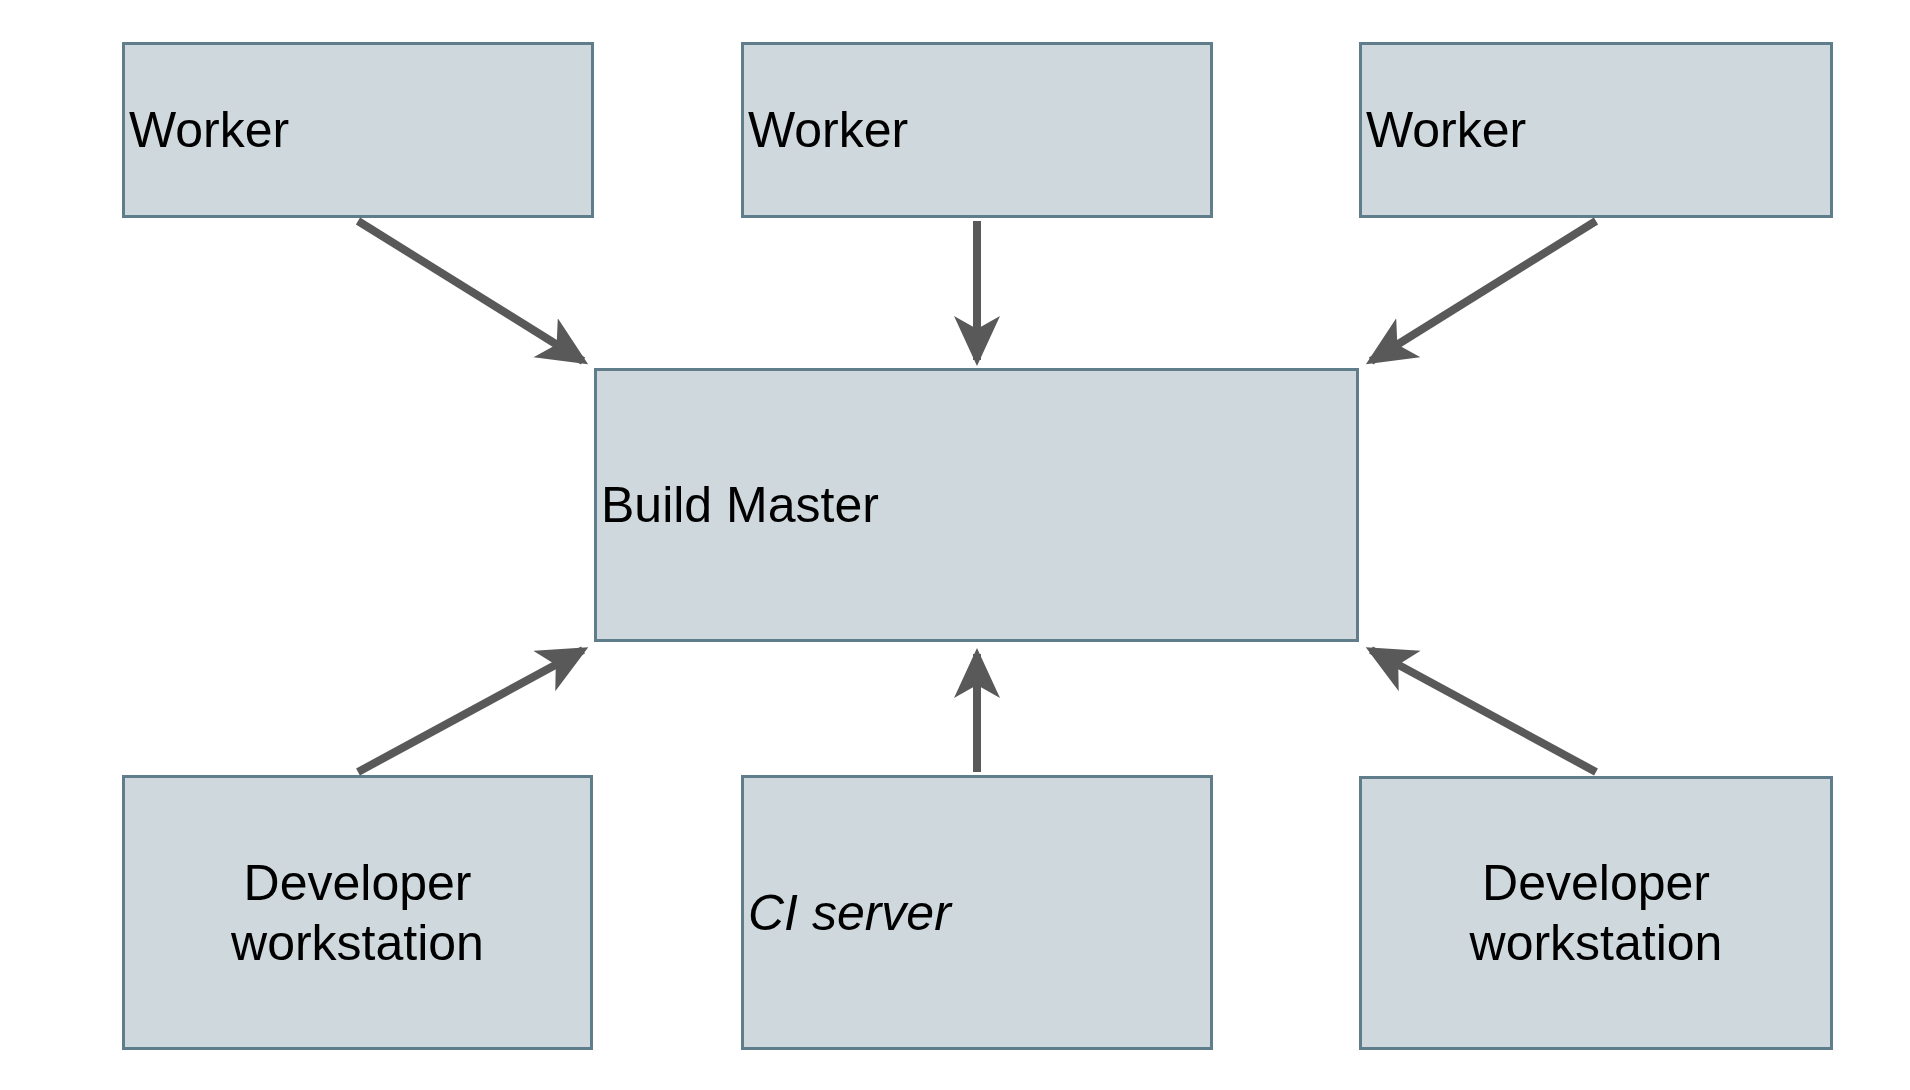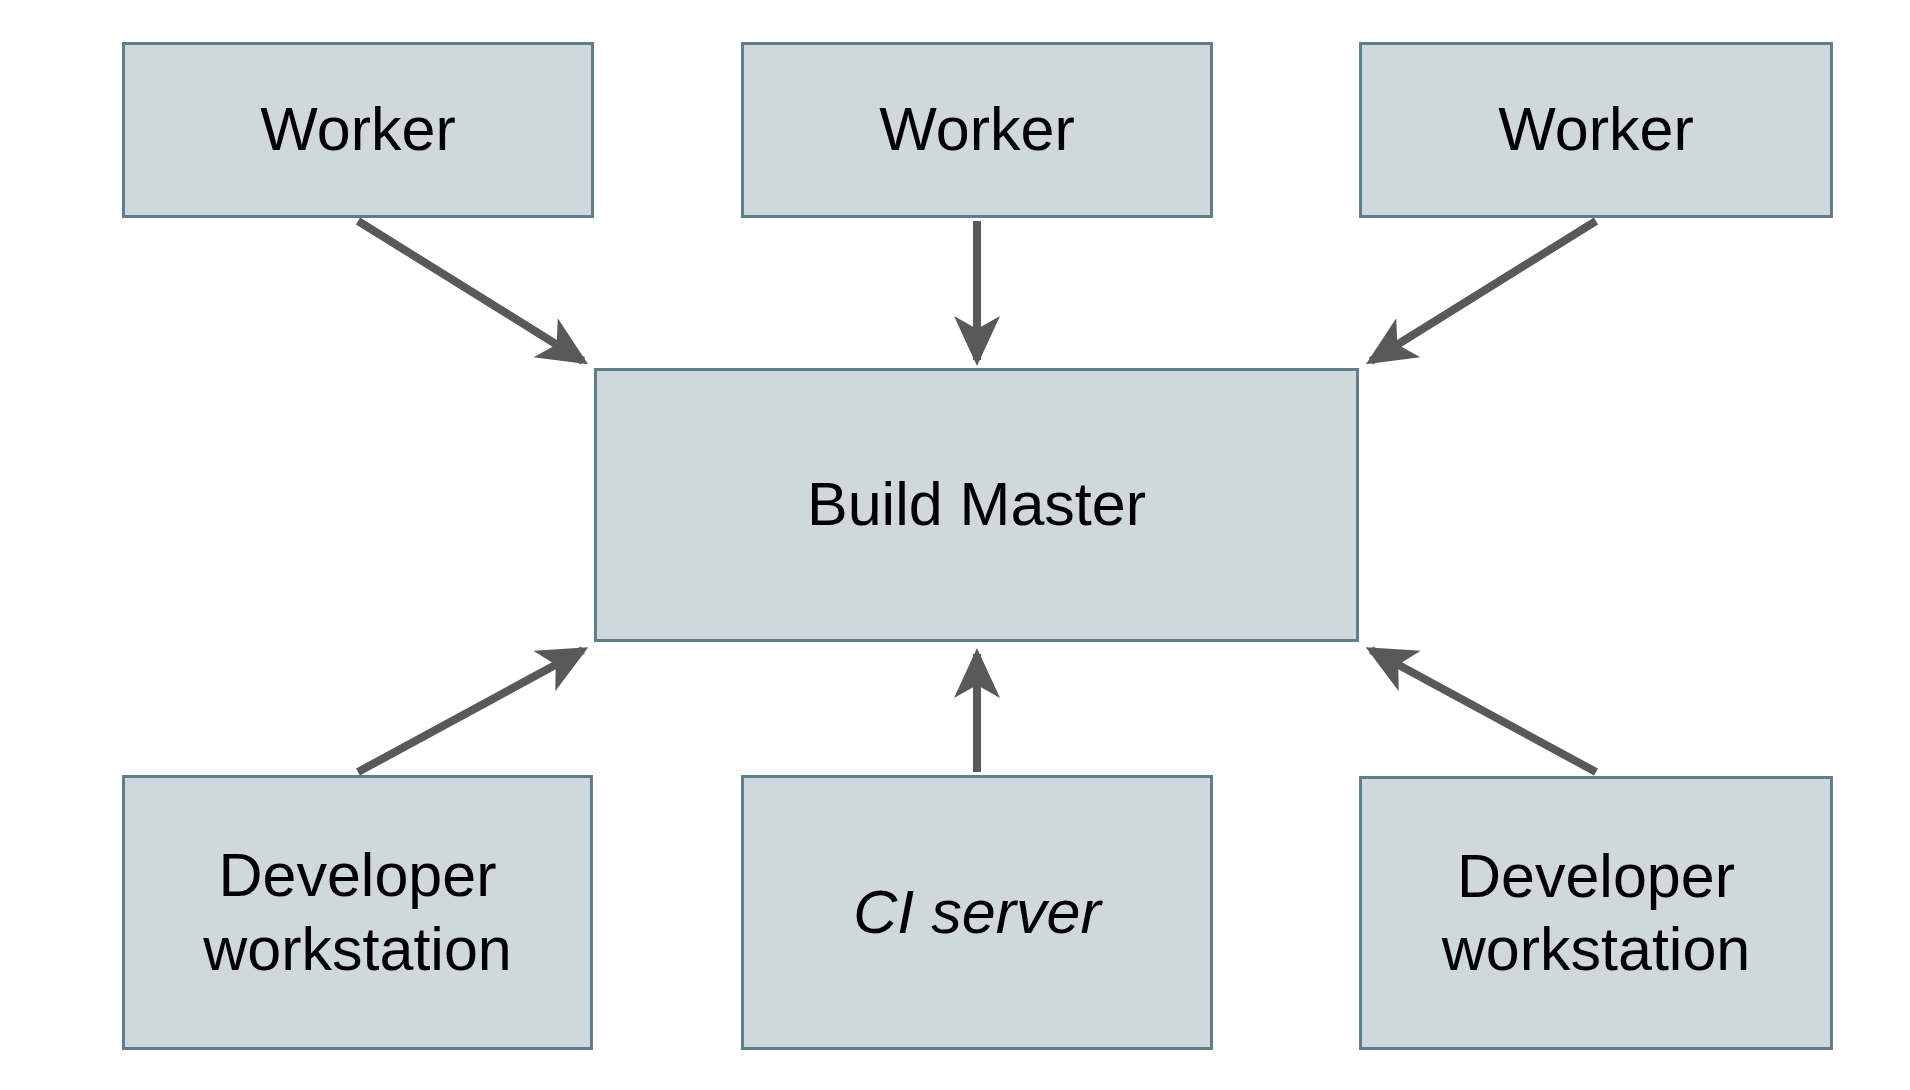--- a/index.html
+++ b/index.html
@@ -18,23 +18,22 @@
     background: var(--bg);
     overflow: hidden;
     font-family: "Liberation Sans", sans-serif;
   }
   .node {
     position: absolute;
     background: var(--node-fill);
     border: 3px solid var(--node-border);
     display: flex;
     align-items: center;
-    justify-content: center;
     text-align: center;
-    font-size: 61px;
+    font-size: 50px;
     line-height: 1.2;
     color: var(--text);
     padding: 0 4px;
   }
   #node-worker-1 { left: 122px; top: 42px;  width: 472px; height: 176px; }
   #node-worker-2 { left: 741px; top: 42px;  width: 472px; height: 176px; }
   #node-worker-3 { left: 1359px; top: 42px; width: 474px; height: 176px; }
   #node-build-master { left: 594px; top: 368px; width: 765px; height: 274px; }
   #node-dev-left  { left: 122px;  top: 775px; width: 471px; height: 275px; }
   #node-ci-server { left: 741px;  top: 775px; width: 472px; height: 275px; font-style: italic; }

